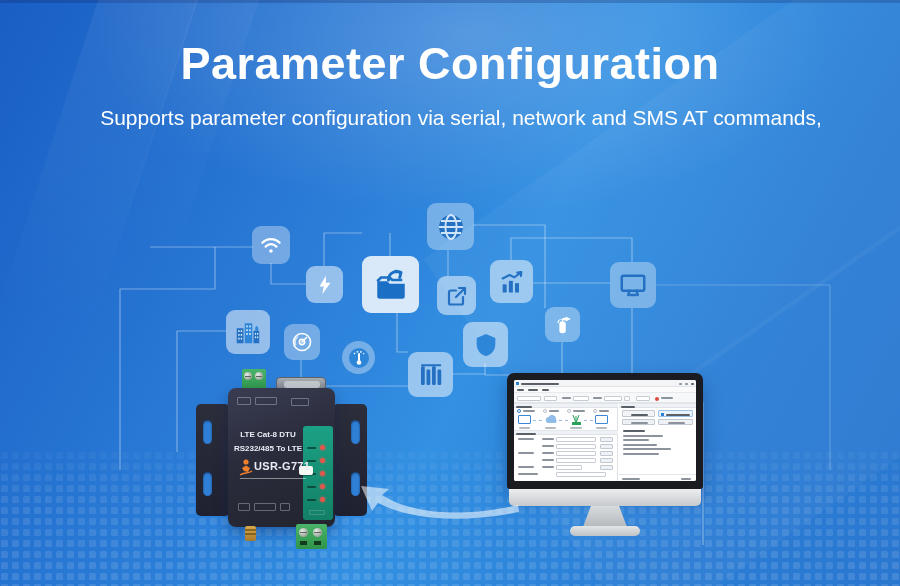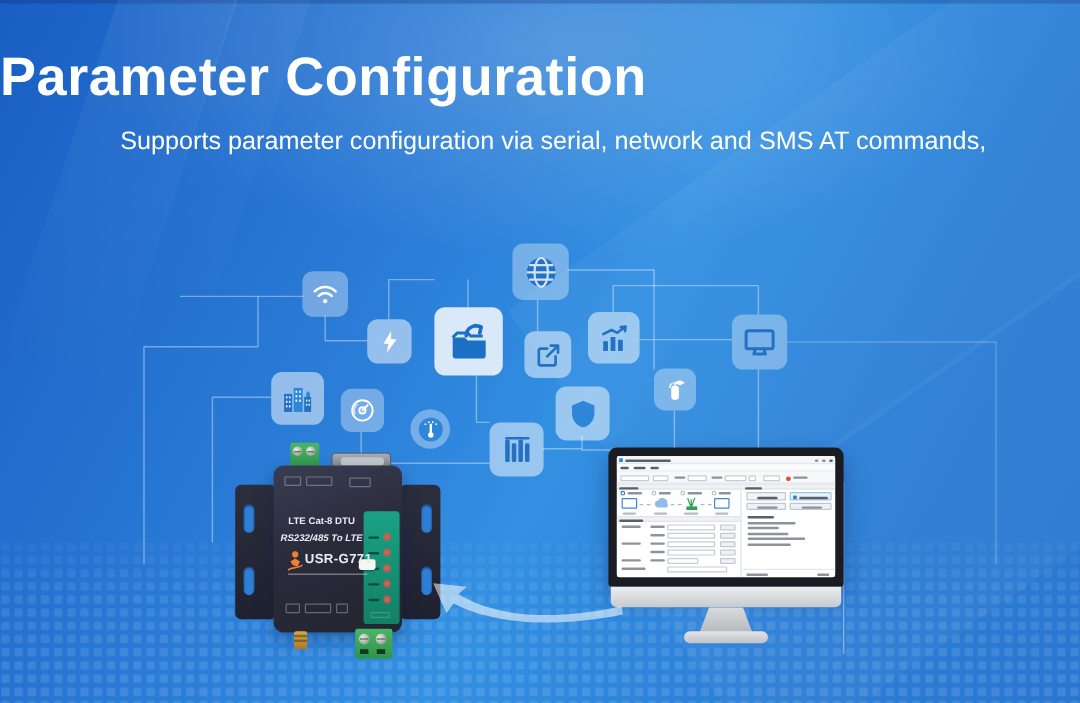--- a/index.html
+++ b/index.html
@@ -10,21 +10,21 @@
       radial-gradient(ellipse 620px 300px at 52% 6%, rgba(255,255,255,.20), rgba(255,255,255,0) 60%),
       linear-gradient(118deg,#1a5ec4 0%,#2b7ed8 38%,#3390e2 55%,#2b7ed6 78%,#2a77d0 100%);
   }
   #stage *{box-sizing:border-box;}
   .abs{position:absolute;}
   
   .streak{position:absolute;background:linear-gradient(rgba(255,255,255,.07),rgba(255,255,255,0));transform:rotate(18deg);}
   .chev{position:absolute;background:rgba(255,255,255,.045);transform:rotate(-35deg);}
   .topline{position:absolute;left:0;top:0;width:100%;height:3px;background:rgba(10,30,90,.25);}
   
-  .title{position:absolute;left:0;top:38px;width:100%;color:#fff;
+  .title{position:absolute;left:0;top:38px;width:100%;text-align:center;color:#fff;
     font-size:45px;font-weight:700;letter-spacing:.5px;}
   .sub{position:absolute;left:11px;width:100%;text-align:center;color:#fff;font-size:21px;font-weight:400;}
   .sub1{top:106px;} .sub2{top:146px;}
   
   .tile{position:absolute;border-radius:9px;display:flex;align-items:center;justify-content:center;}
   .tile svg{display:block;}
   .t-light{background:rgba(255,255,255,.34);}
   .t-lighter{background:rgba(255,255,255,.5);}
   .t-white{background:rgba(255,255,255,.82);}
   
@@ -247,21 +247,21 @@
         <div class="ledlbl" style="left:4px;top:47px;"></div>
           <div class="led" style="left:17px;top:45px;"></div>
         <div class="ledlbl" style="left:4px;top:60px;"></div>
           <div class="led" style="left:17px;top:58px;"></div>
         <div class="ledlbl" style="left:4px;top:73px;"></div>
           <div class="led" style="left:17px;top:71px;"></div>
         <div class="abs" style="left:-4px;top:40px;width:14px;height:9px;background:#f5f7f2;border-radius:2px;box-shadow:0 1px 1px rgba(0,0,0,.3);"></div>
         <div class="mark" style="left:6px;top:84px;width:16px;height:5px;opacity:.6;"></div>
       </div>
       <div class="devtext" style="left:4px;top:42px;width:72px;font-size:8px;font-weight:700;">LTE Cat-8 DTU</div>
-      <div class="devtext" style="left:2px;top:56px;width:76px;font-size:8px;font-weight:700;font-style:italic;">RS232/485 To LTE</div>
+      <div class="devtext" style="left:2px;top:56px;width:76px;font-size:8px;font-weight:700;">RS232/485 To LTE</div>
       <div class="devtext" style="left:26px;top:72px;width:54px;font-size:11px;font-weight:700;letter-spacing:.3px;">USR-G771</div>
       <svg class="abs" style="left:10px;top:70px;" width="16" height="20" viewBox="0 0 16 20">
         <circle cx="8" cy="4" r="2.6" fill="#f07f2e"></circle>
         <path d="M4,10 L8,7.5 L12,10 L10,14 L6,13 Z" fill="#f07f2e"></path>
         <path d="M2,17 C6,14 10,16 14,13" stroke="#f07f2e" stroke-width="1.4" fill="none"></path>
       </svg>
       <div class="abs" style="left:12px;top:90px;width:66px;height:1px;background:rgba(255,255,255,.45);"></div>
       <div class="mark" style="left:10px;top:115px;width:12px;height:8px;"></div>
       <div class="mark" style="left:26px;top:115px;width:22px;height:8px;"></div>
       <div class="mark" style="left:52px;top:115px;width:10px;height:8px;"></div>

